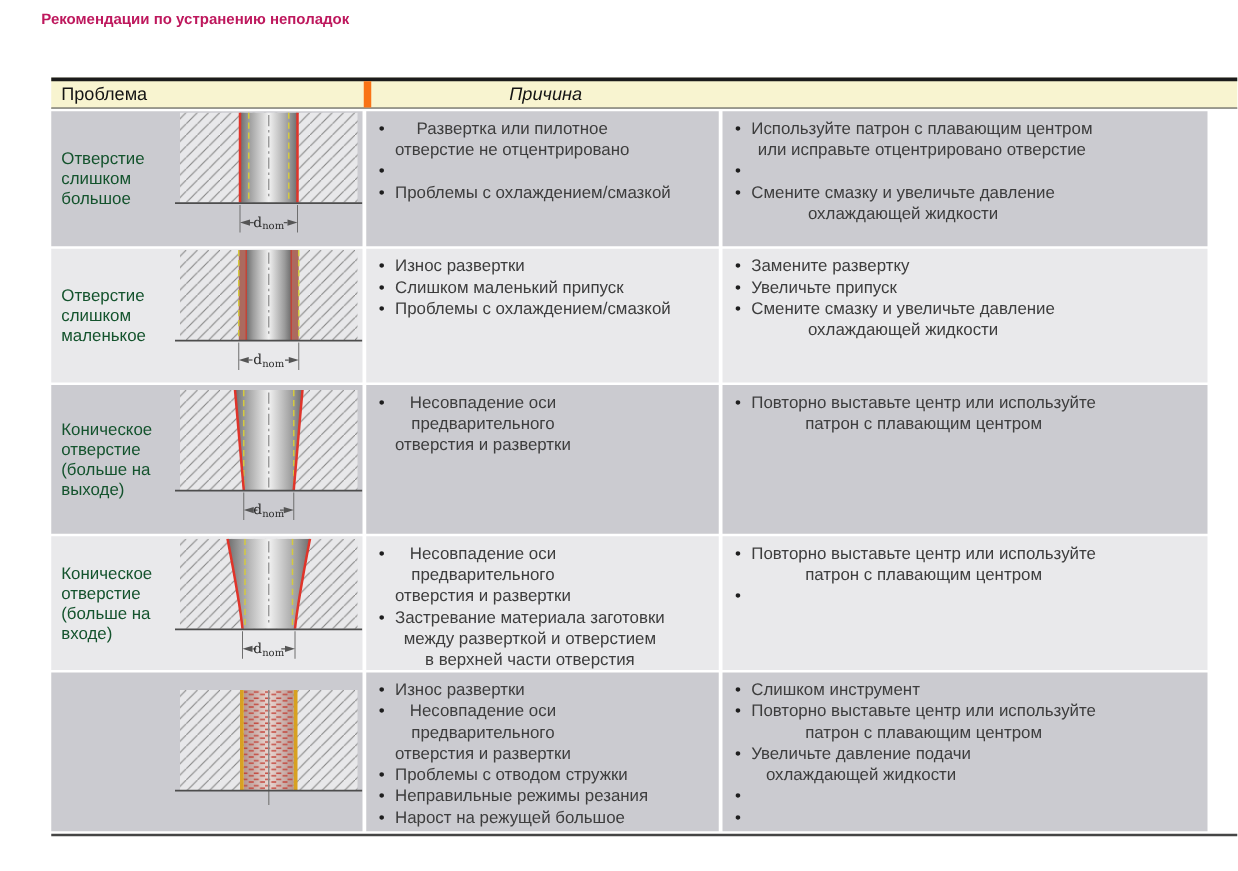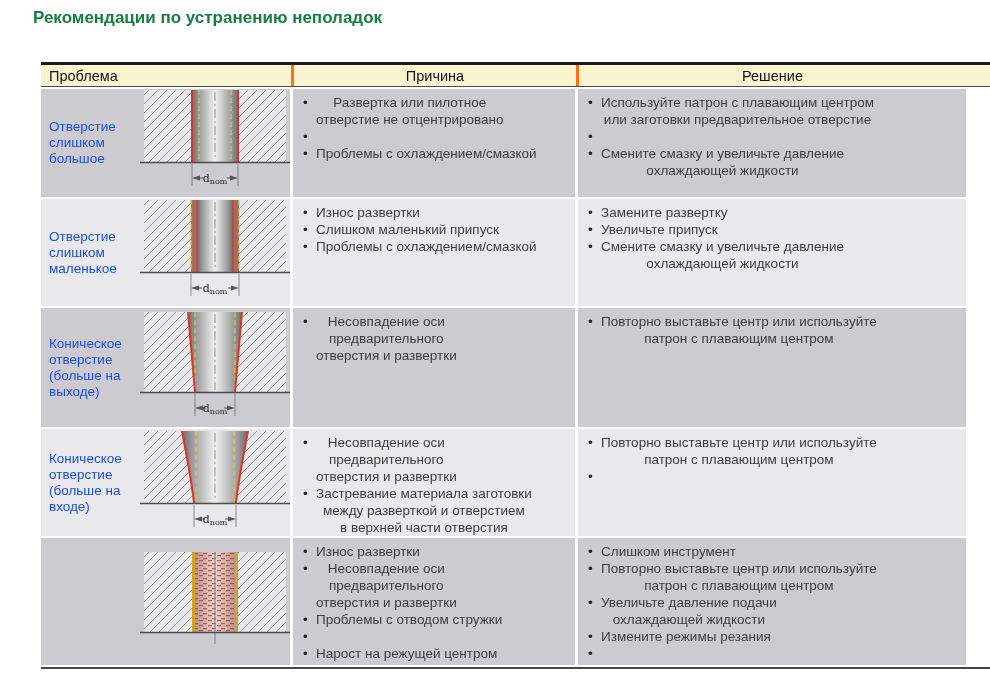--- a/index.html
+++ b/index.html
@@ -3,63 +3,62 @@
 <meta charset="utf-8">
 <style>
   * { margin:0; padding:0; box-sizing:border-box; }
   body { background:#ffffff; }
   .page {
     position:relative; width:990px; height:697px; background:#ffffff;
     font-family:"Liberation Sans","DejaVu Sans",sans-serif; overflow:hidden;
   }
   .title {
     position:absolute; left:33px; top:8px;
-    font-size:17px; font-weight:700; color:#15803d;
+    font-size:12px; font-weight:700; color:#be185d;
   }
   .table { position:absolute; left:21px; top:62px; width:977px;margin-left:20px; }
   .thead {
     display:grid; grid-template-columns:250px 285px 390px;
     background:#f8f4d0; border-top:3px solid #1b1b1b; border-bottom:1px solid #4a4a4a;
     height:25px;
   }
   .th { font-size:14.5px; color:#141414; display:flex; align-items:center; }
   .th-problem { padding-left:8px; }
-  .th-mid, .th-right { justify-content:center; border-left:3px solid #f97316; }
+  .th-mid, .th-right { justify-content:center; border-left:6px solid #f97316;font-style:italic; }
   .tbody { display:flex; flex-direction:column; gap:2px; padding-top:2px; background:#ffffff; }
   .row { display:grid; grid-template-columns:249px 282px 388px; column-gap:3px; }
   .row.dark  .cell { background:#cbcbd0; }
   .row.light .cell { background:#e9e9eb; }
   .r1 { height:108px; } .r2 { height:107px; } .r3 { height:119px; }
   .r4 { height:107px; } .r5 { height:127px; }
   .cell { position:relative; overflow:hidden; }
   .problem-label {
     position:absolute; left:8px; top:0; bottom:0; width:100px;
     display:flex; align-items:center;
-    font-size:13.5px; line-height:16px; color:#1d4ed8; white-space:pre-line;
+    font-size:13.5px; line-height:16px; color:#14532d; white-space:pre-line;
   }
   .diagram { position:absolute; right:0; }
   .d1, .d2 { top:1px; } .d3 { top:4px; } .d4 { top:2px; } .d5 { top:14px; }
   .cause-cell, .solution-cell { padding:5px 4px 0 10px; }
   .bullet-item { display:flex; font-size:13.5px; line-height:17px; color:#3d3d3d; }
   .dot { flex:0 0 13px; color:#1e1e1e; }
   .bt { white-space:pre-line;text-align:center; }
   .table-bottom { height:2px; background:#454545; margin-top:2px; }
   .dim-text { font-family:"DejaVu Serif",serif; fill:#2a2a2a; }
 </style>
 </head>
 <body>
 
 <div class="page">
   <div class="title">Рекомендации по устранению неполадок</div>
 
   <div class="table">
     <div class="thead">
       <div class="th th-problem">Проблема</div>
       <div class="th th-mid">Причина</div>
-      <div class="th th-right">Решение</div>
     </div>
 
     <div class="tbody">
 
       <div class="row dark r1">
         <div class="cell">
           <div class="problem-label">Отверстие
 слишком
 большое</div>
           <svg class="diagram d1" width="150" height="100">
@@ -104,21 +103,21 @@
             </div>
             <div class="bullet-item">
               <span class="dot">•</span>
               <span class="bt">Проблемы с охлаждением/смазкой</span>
             </div>
           </div>
         <div class="cell solution-cell">
             <div class="bullet-item">
               <span class="dot">•</span>
               <span class="bt">Используйте патрон с плавающим центром
-или заготовки предварительное отверстие</span>
+или исправьте отцентрировано отверстие</span>
             </div>
             <div class="bullet-item">
               <span class="dot">•</span>
             </div>
             <div class="bullet-item">
               <span class="dot">•</span>
               <span class="bt">Смените смазку и увеличьте давление
 охлаждающей жидкости</span>
             </div>
           </div>
@@ -347,44 +346,44 @@
               <span class="bt">Несовпадение оси
 предварительного
 отверстия и развертки</span>
             </div>
             <div class="bullet-item">
               <span class="dot">•</span>
               <span class="bt">Проблемы с отводом стружки</span>
             </div>
             <div class="bullet-item">
               <span class="dot">•</span>
-            </div>
-            <div class="bullet-item">
-              <span class="dot">•</span>
-              <span class="bt">Нарост на режущей центром</span>
+              <span class="bt">Неправильные режимы резания</span>
+            </div>
+            <div class="bullet-item">
+              <span class="dot">•</span>
+              <span class="bt">Нарост на режущей большое</span>
             </div>
           </div>
         <div class="cell solution-cell">
             <div class="bullet-item">
               <span class="dot">•</span>
               <span class="bt">Слишком инструмент</span>
             </div>
             <div class="bullet-item">
               <span class="dot">•</span>
               <span class="bt">Повторно выставьте центр или используйте
 патрон с плавающим центром</span>
             </div>
             <div class="bullet-item">
               <span class="dot">•</span>
               <span class="bt">Увеличьте давление подачи
 охлаждающей жидкости</span>
             </div>
             <div class="bullet-item">
               <span class="dot">•</span>
-              <span class="bt">Измените режимы резания</span>
             </div>
             <div class="bullet-item">
               <span class="dot">•</span>
             </div>
           </div>
       </div>
 
     </div>
     <div class="table-bottom"></div>
   </div>

